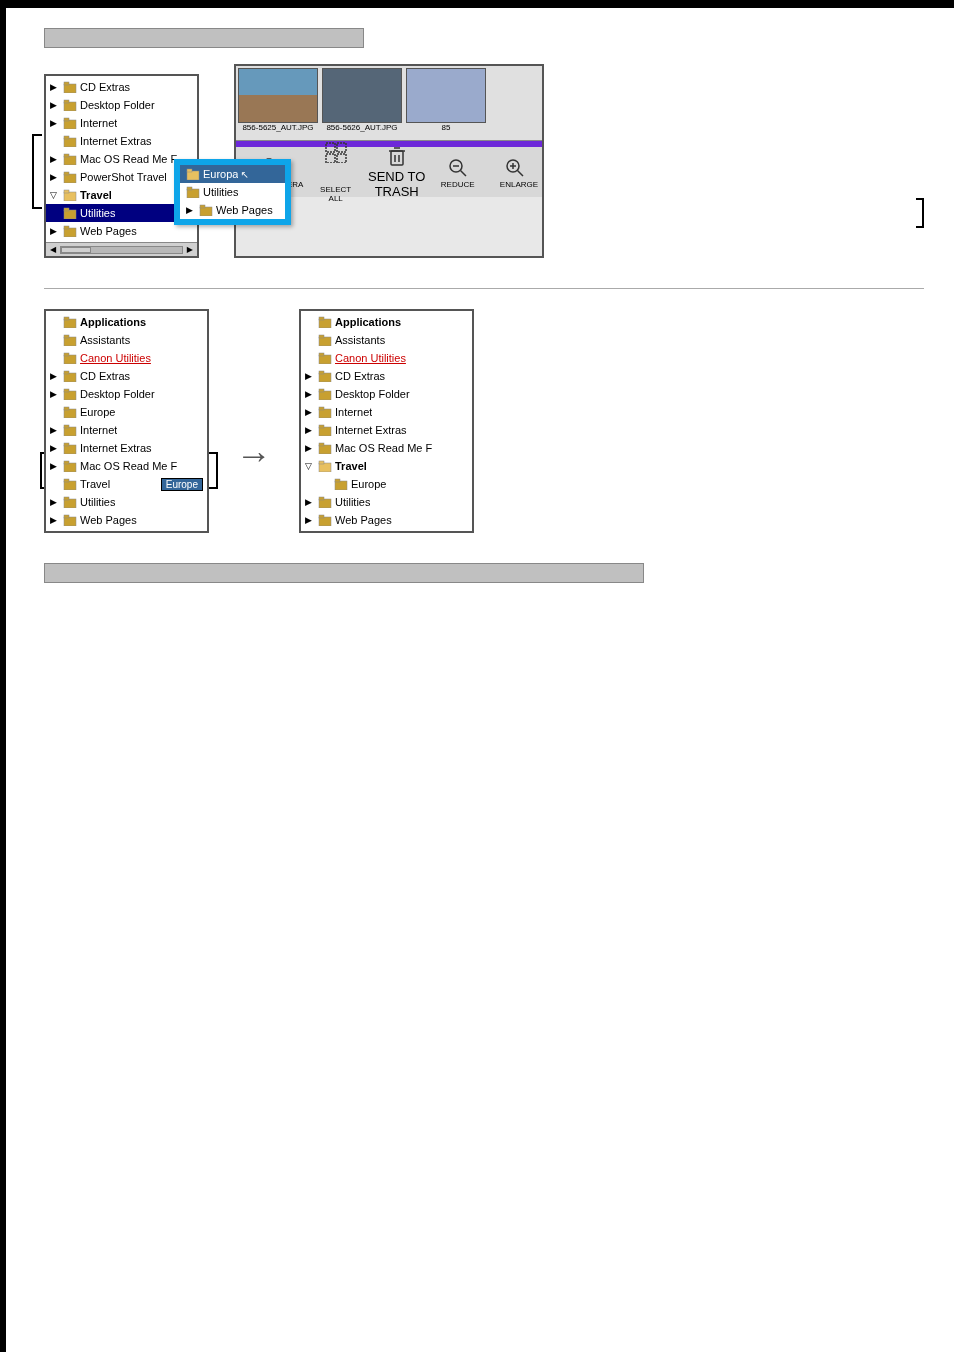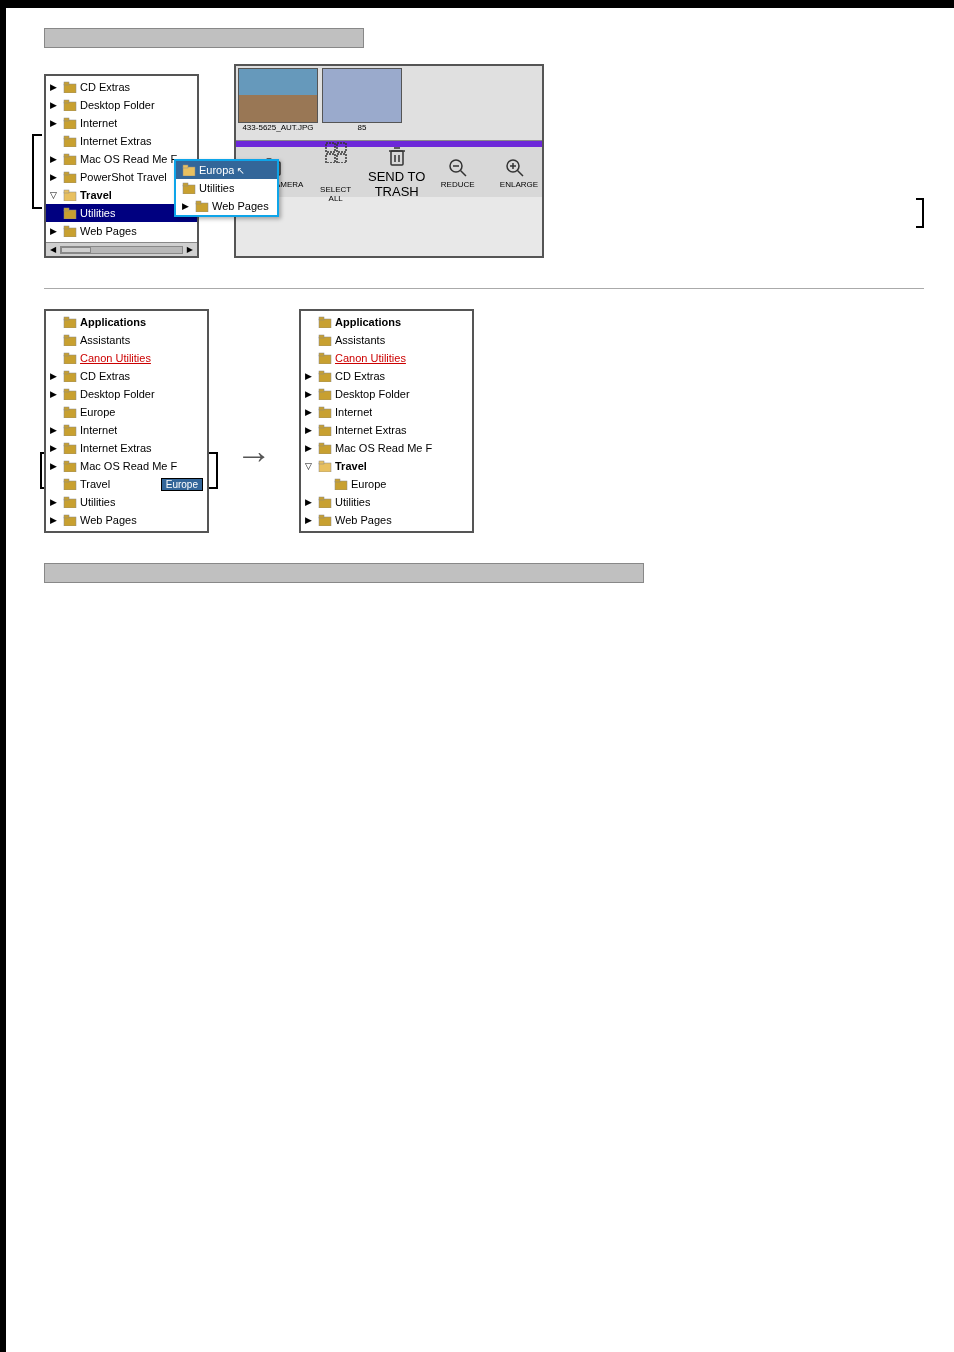--- a/index.html
+++ b/index.html
@@ -93,23 +93,23 @@
     .file-label {
       font-size: 11px;
       overflow: hidden;
     }
 
     
     .submenu-popup {
       position: absolute;
       left: 130px;
       top: 85px;
-      width: 105px;
+      width: 117px;
       background: #fff;
-      border: 2px solid #0ea5e9;
+      border: 6px solid #0ea5e9;
       box-shadow: 2px 2px 4px rgba(0,0,0,0.3);
       z-index: 10;
       font-size: 11px;
     }
 
     .submenu-popup .file-row {
       padding: 1px 6px;
     }
 
     
@@ -451,21 +451,25 @@
             <span class="file-label">Web Pages</span>
           </div>
         </div>
       </div>
 
       <div class="image-viewer" style="margin-left: 35px; width: 310px;">
 
         <div class="image-strip">
           <div class="thumb-item">
             <div class="thumb-img sky"></div>
-            <div style="font-size:8px;">433-5625_AUT.JPG</div>
+            <div style="font-size:8px;">856-5625_AUT.JPG</div>
+          </div>
+          <div class="thumb-item">
+            <div class="thumb-img dark"></div>
+            <div style="font-size:8px;">856-5626_AUT.JPG</div>
           </div>
           <div class="thumb-item">
             <div class="thumb-img" style="background:#9aaacc;"></div>
             <div style="font-size:8px;">85</div>
           </div>
         </div>
 
 
         <div class="toolbar-strip">
           <div class="toolbar-btn">

